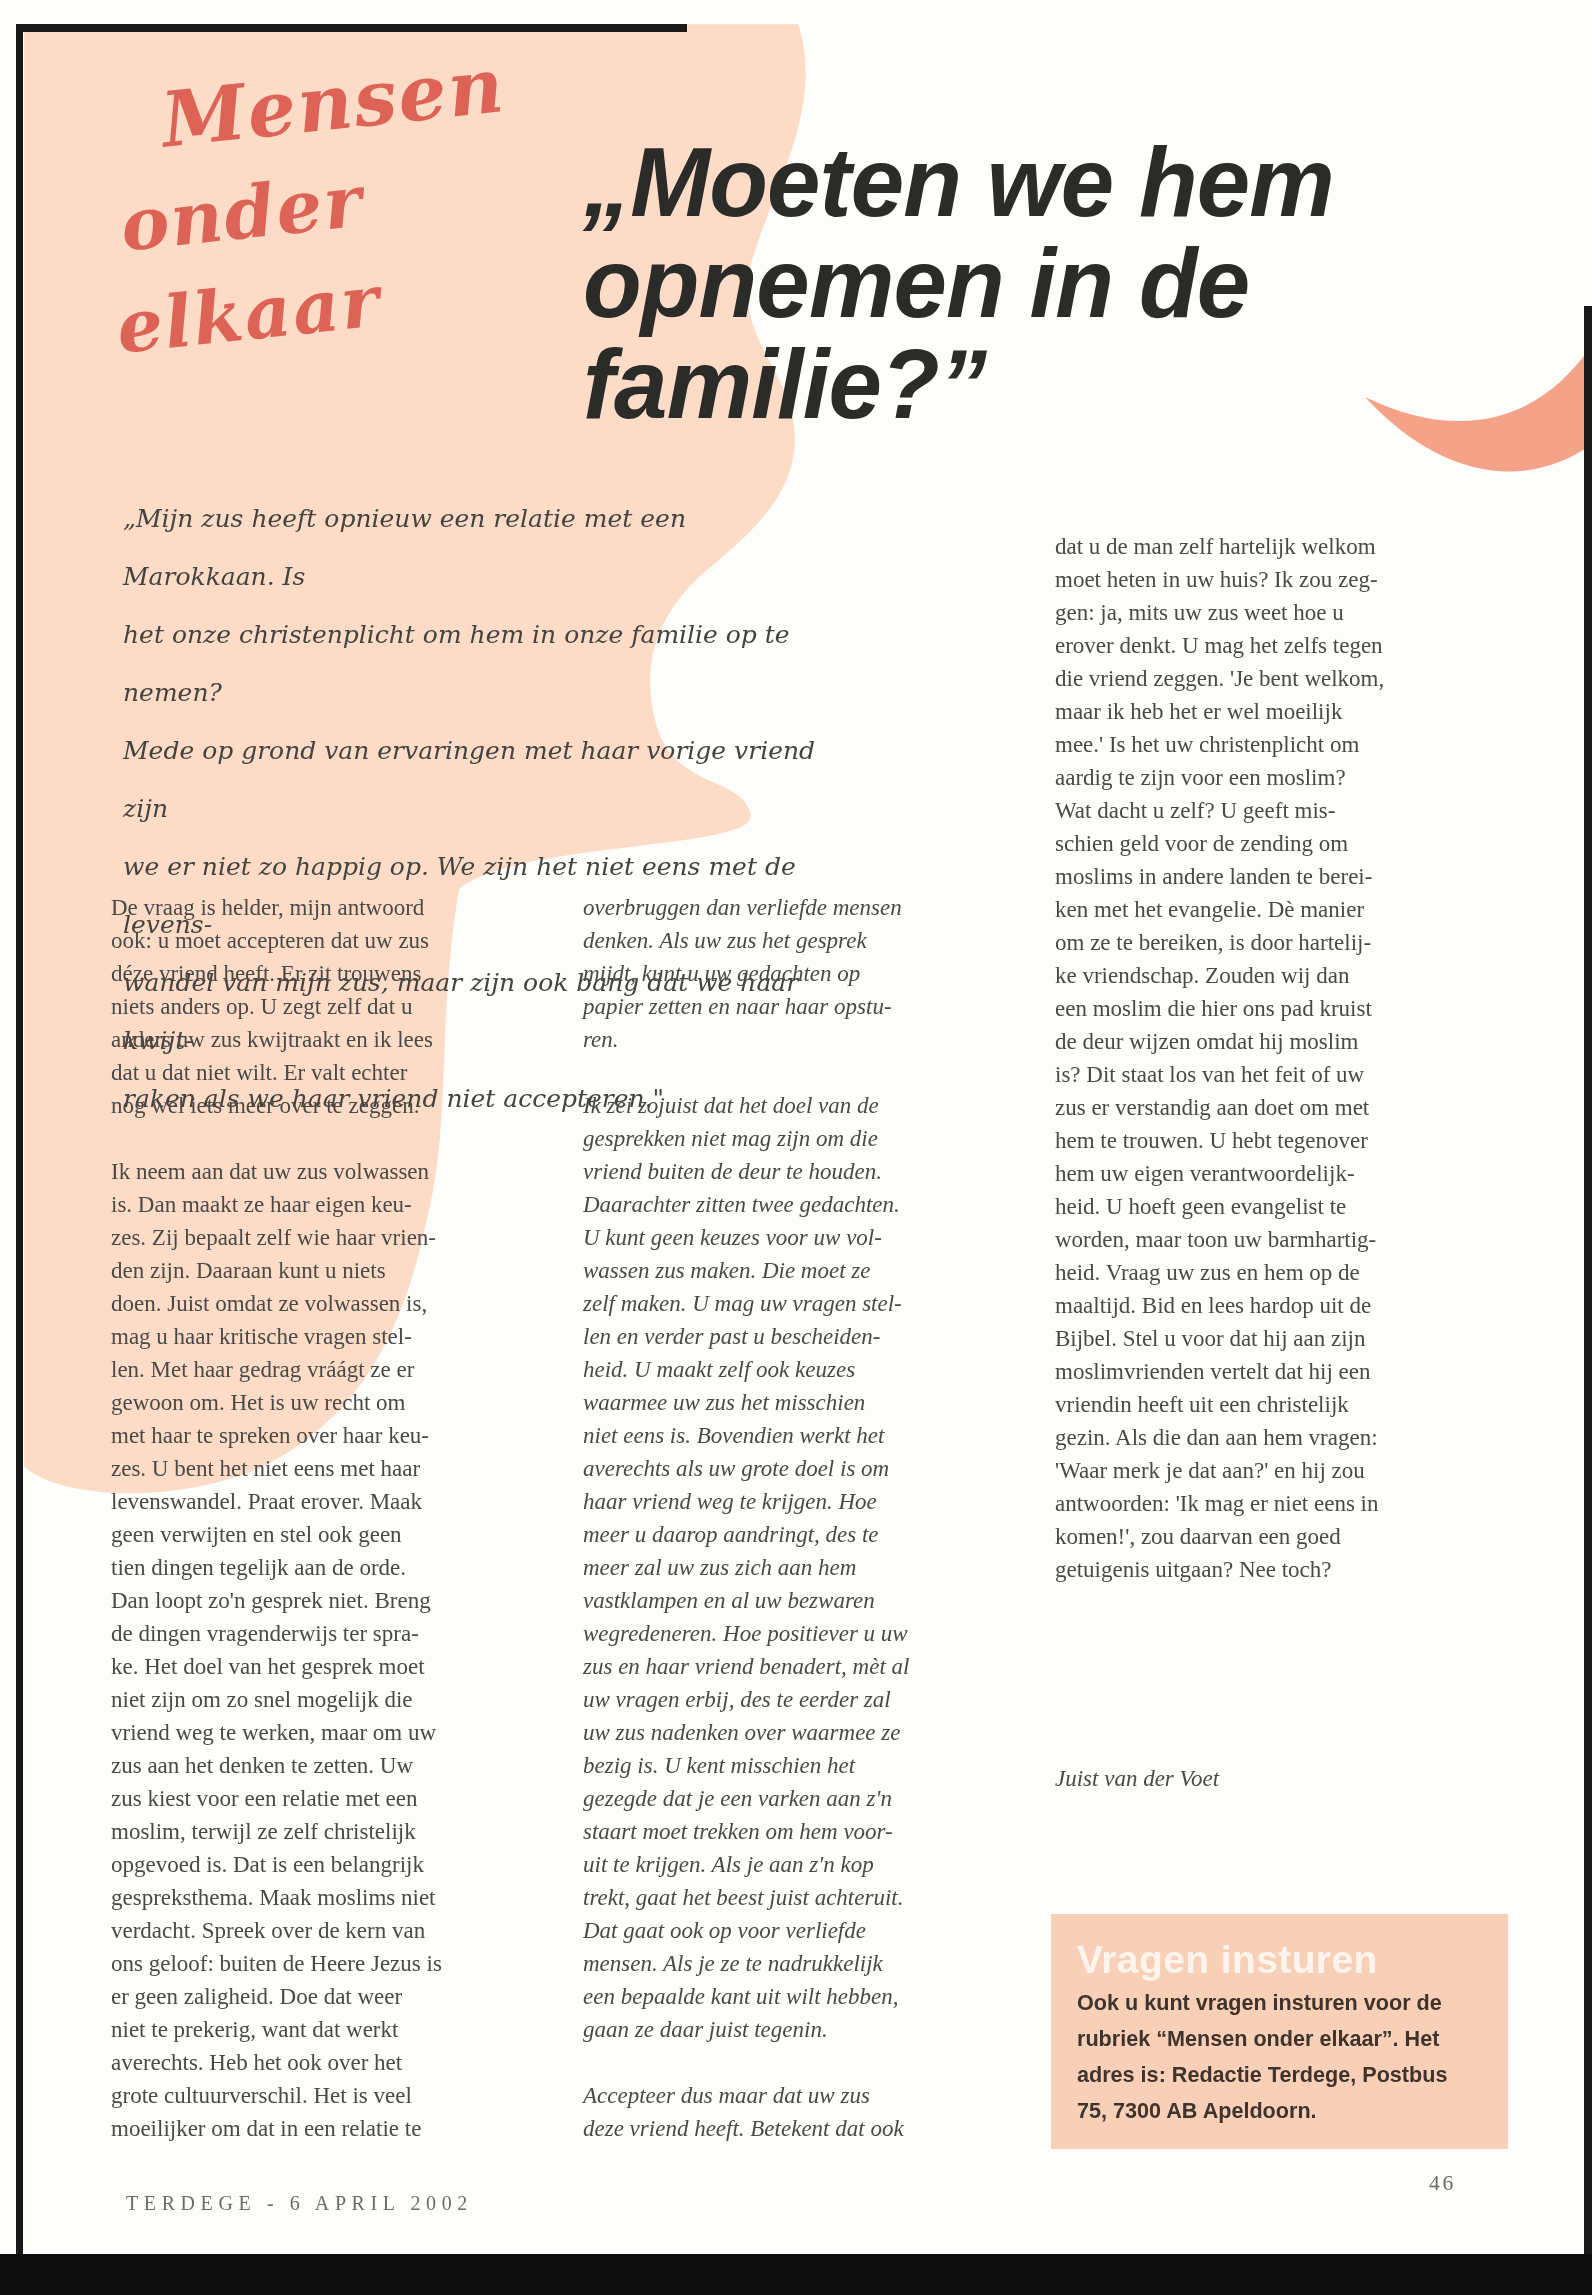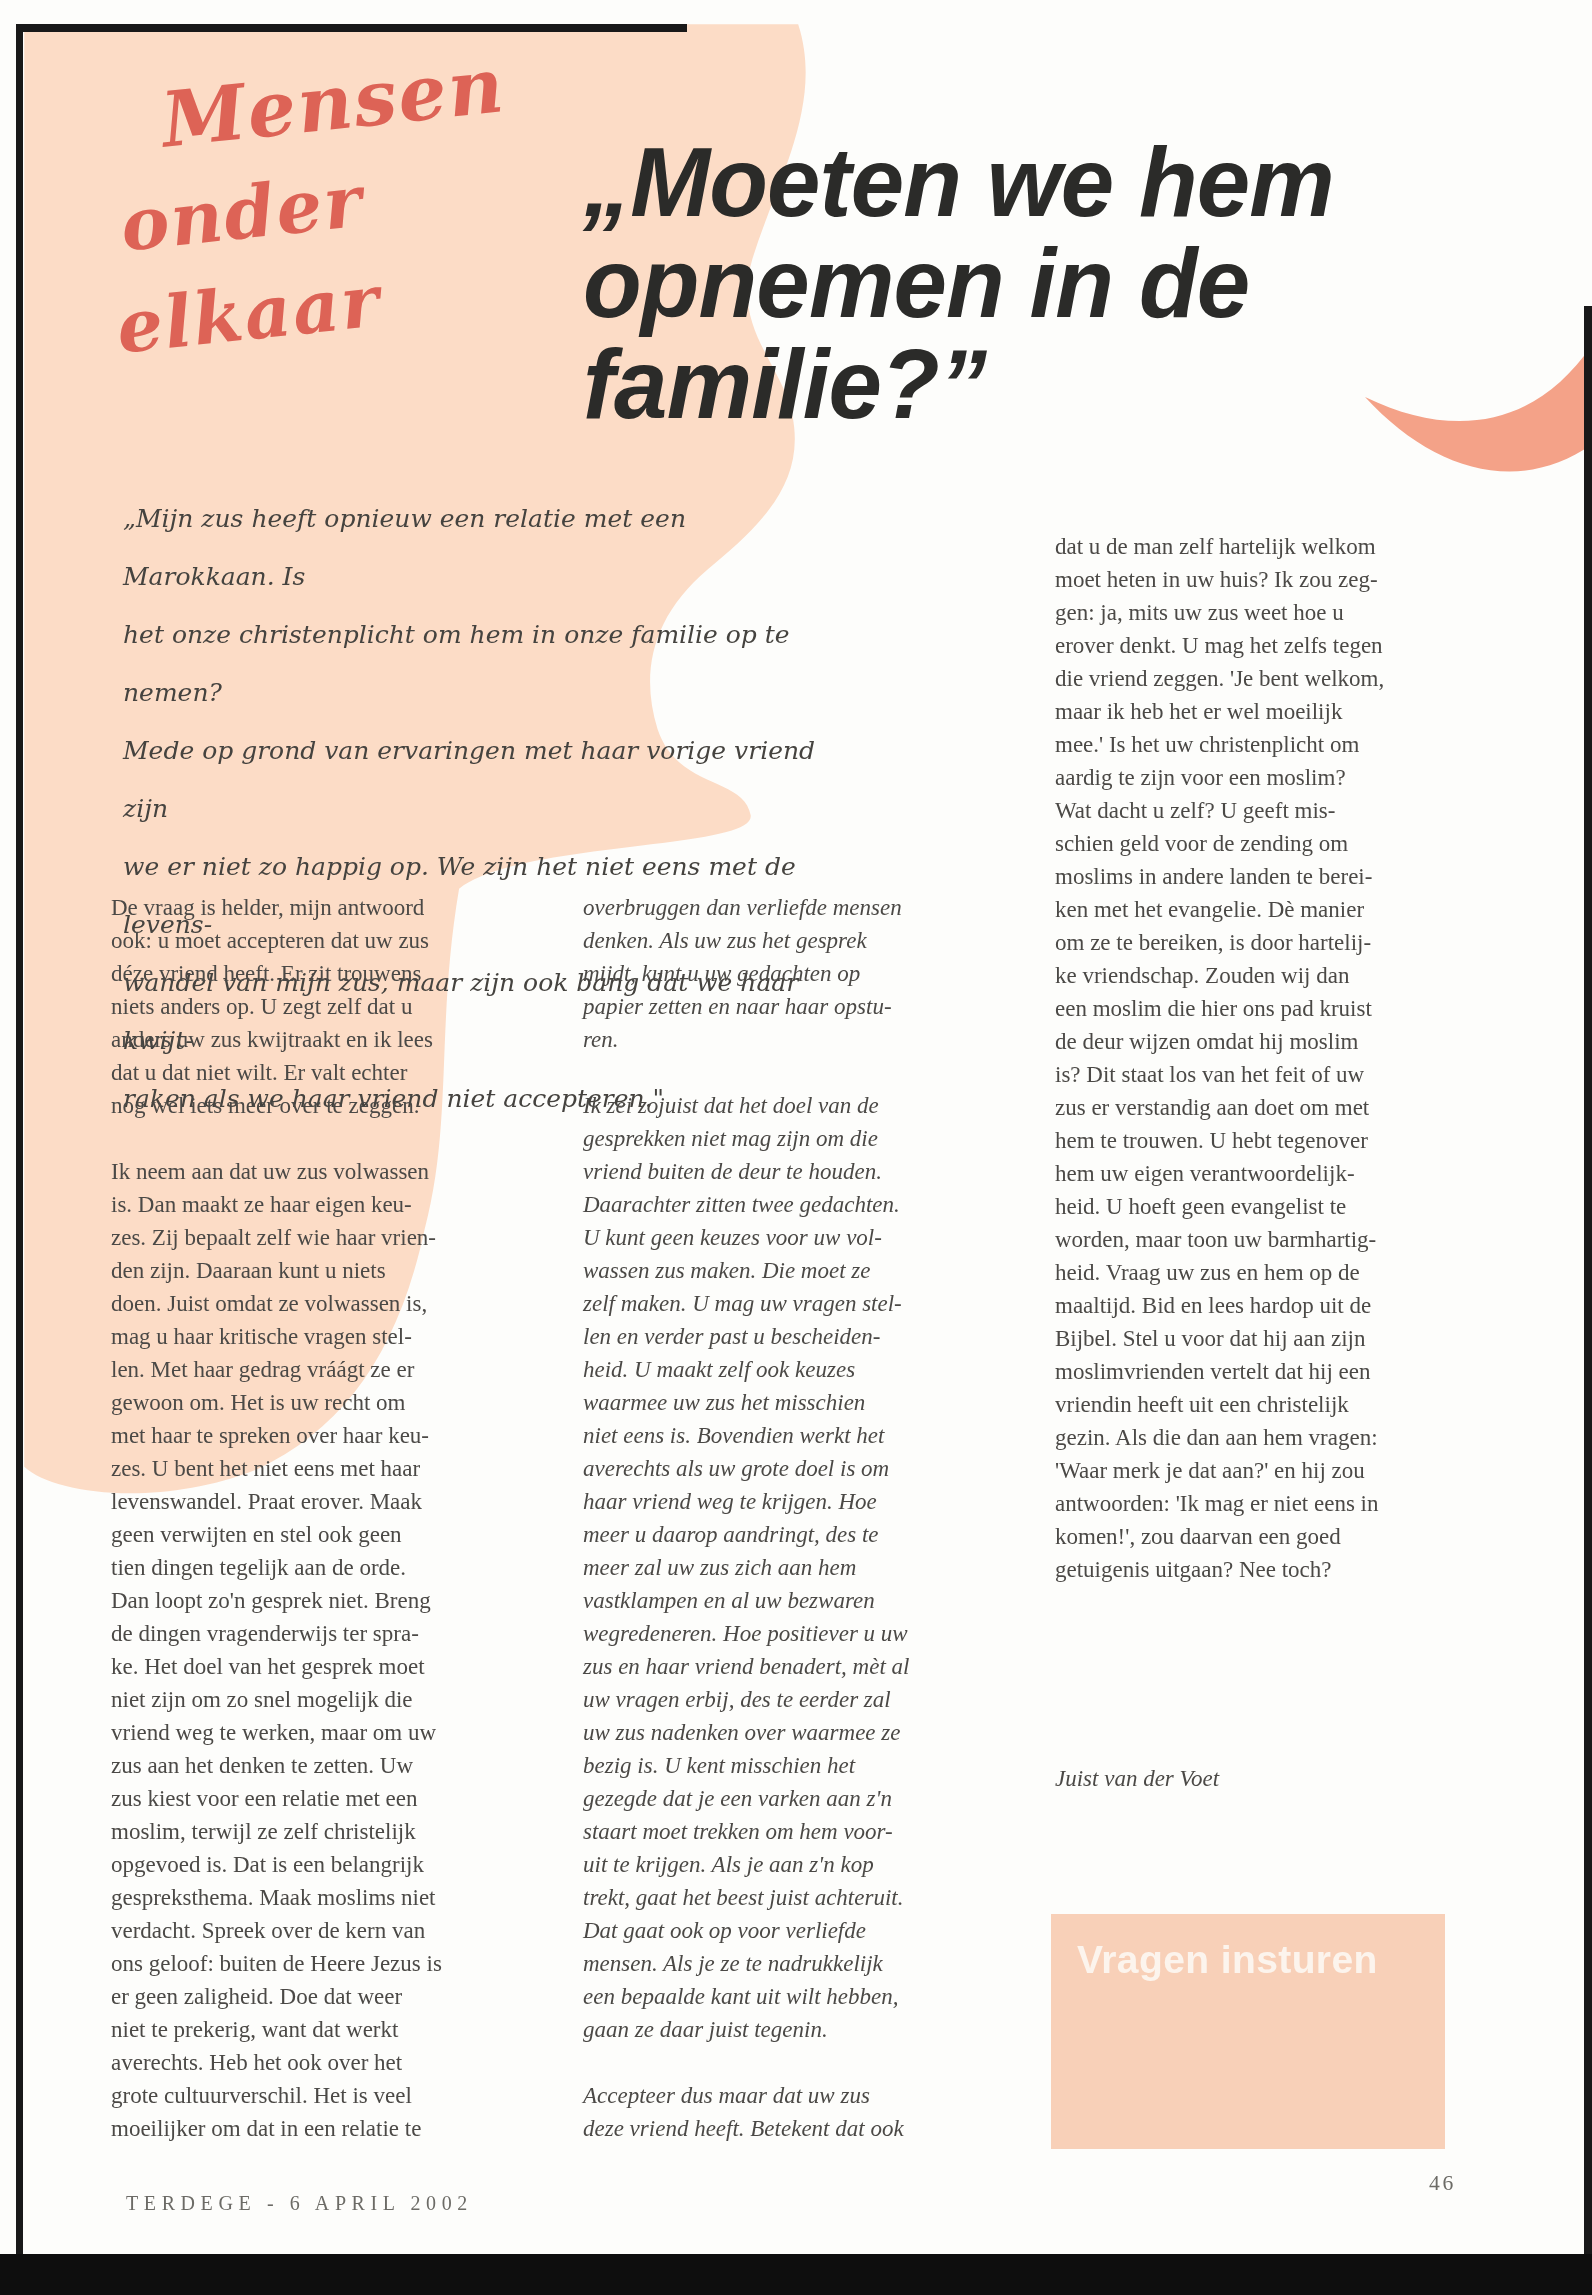--- a/index.html
+++ b/index.html
@@ -31,21 +31,21 @@
          font-family:"DejaVu Serif",serif;font-style:italic;
          font-size:25px;line-height:58px;color:var(--intro);white-space:pre-line;}
   .col{position:absolute;width:473px;font-size:23px;line-height:33px;
        color:var(--body);white-space:pre-line;margin-top:25px;}
   .col-1{left:111px;top:866px;}
   .col-2{left:583px;top:866px;font-style:italic;}
   .col-3{left:1055px;top:505px;}
   .col-3b{left:1055px;top:1598px;}
   .author{position:absolute;left:1055px;top:1762px;font-size:23px;line-height:33px;
           font-style:italic;color:var(--body);}
-  .qbox{position:absolute;left:1051px;top:1914px;width:394px;height:235px;background:var(--boxbg);}
+  .qbox{position:absolute;left:1051px;top:1914px;width:457px;height:235px;background:var(--boxbg);}
   .qbox-title{position:absolute;left:26px;top:24px;font-family:"Liberation Sans",sans-serif;
               font-weight:bold;font-size:39px;color:var(--boxtitle);letter-spacing:0.4px;opacity:0.92;}
   .qbox-body{position:absolute;left:26px;top:71px;width:388px;font-family:"Liberation Sans",sans-serif;
              font-weight:bold;font-size:21.6px;line-height:36px;color:var(--boxtext);white-space:pre-line;}
   .footer-issue{position:absolute;left:126px;top:2192px;font-size:20px;letter-spacing:5.6px;
                 color:var(--footer);}
   .footer-page{position:absolute;left:1429px;top:2171px;font-size:21.6px;letter-spacing:2.6px;
                color:var(--footer);}
 </style>
 </head>
@@ -196,19 +196,23 @@
 gezin. Als die dan aan hem vragen:
 'Waar merk je dat aan?' en hij zou
 antwoorden: 'Ik mag er niet eens in
 komen!', zou daarvan een goed
 getuigenis uitgaan? Nee toch?</div>
 
   <div class="author">Juist van der Voet</div>
 
   <div class="qbox">
     <div class="qbox-title">Vragen insturen</div>
+    <div class="qbox-body">Ook u kunt vragen insturen voor de
+rubriek “Mensen onder elkaar”. Het
+adres is: Redactie Terdege, Postbus
+75, 7300 AB Apeldoorn.</div>
   </div>
 
   <div class="footer-issue">TERDEGE - 6 APRIL 2002</div>
   <div class="footer-page">46</div>
 
 </div>
 
 
 </body></html>

